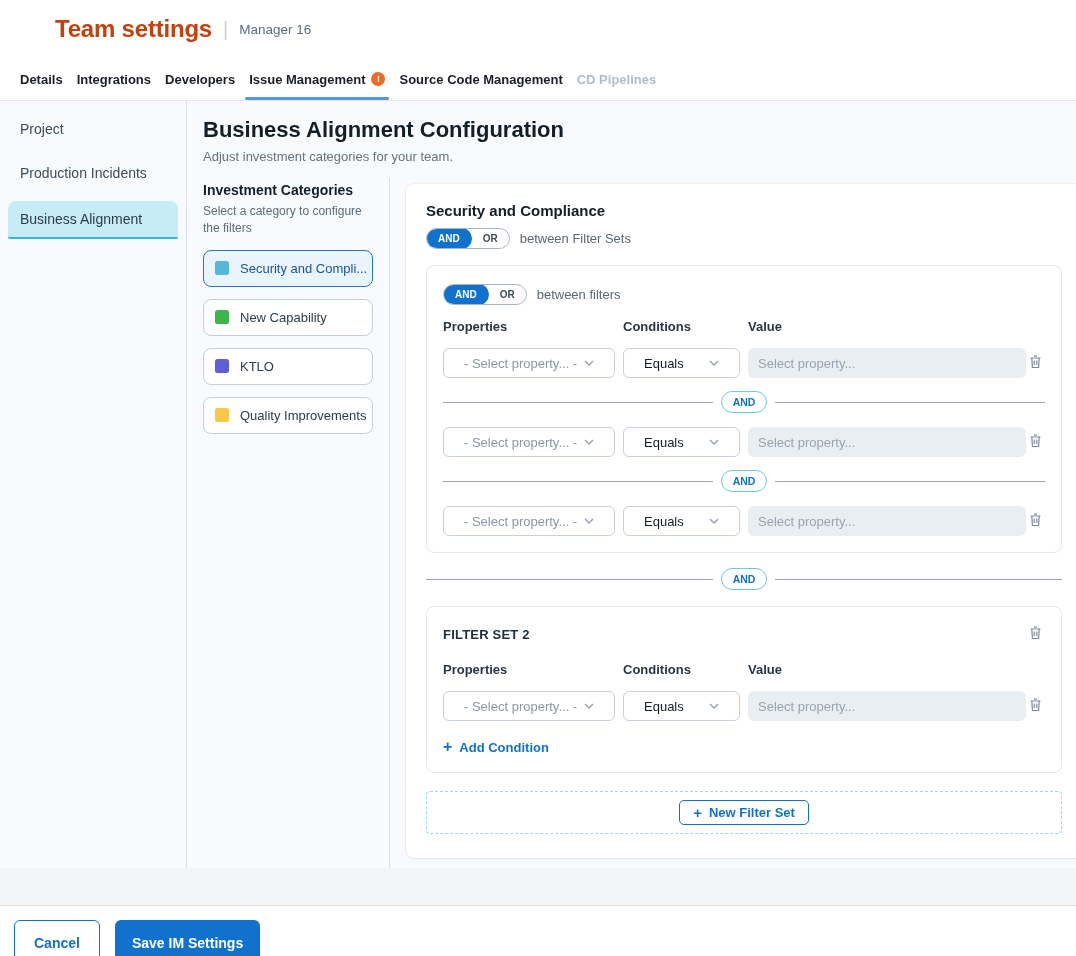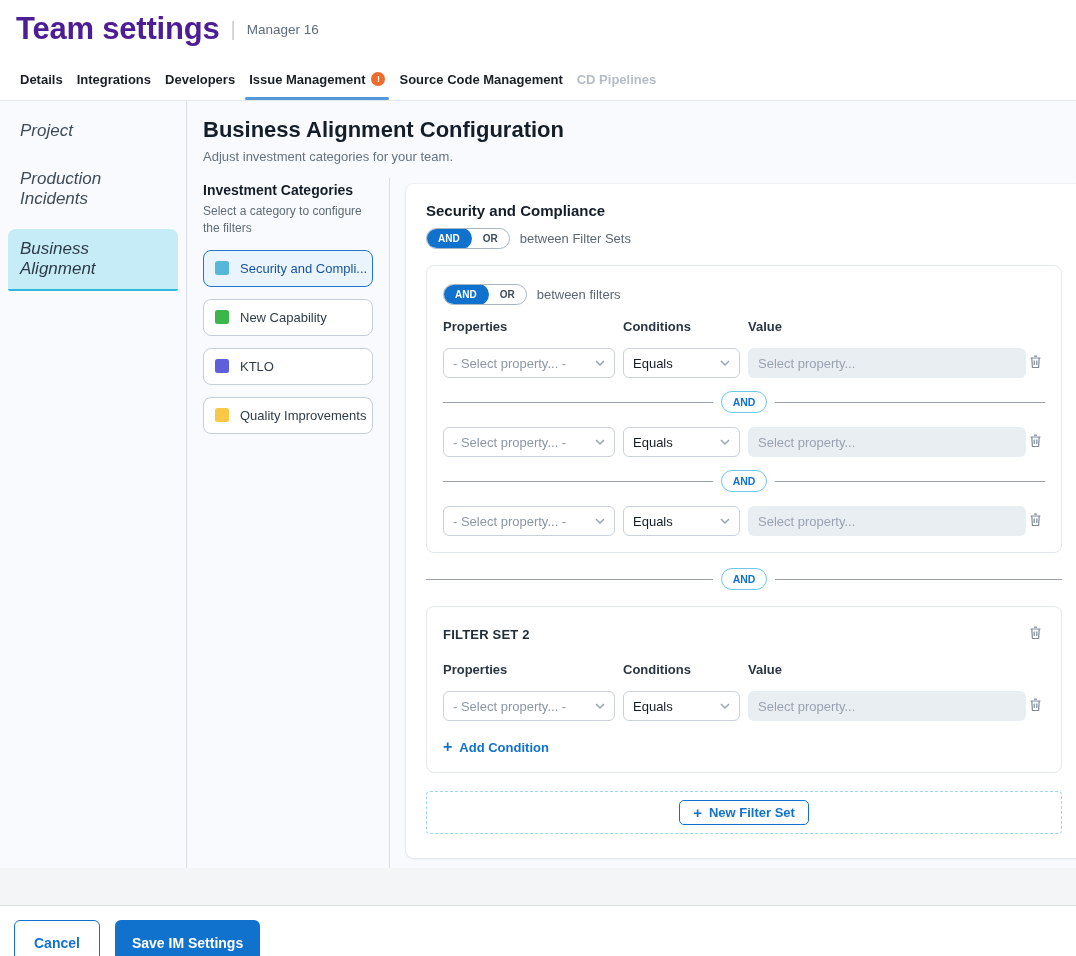--- a/index.html
+++ b/index.html
@@ -14,21 +14,21 @@
   }
 
   
   .app-header {
     height: 58px;
     display: flex;
     align-items: center;
     padding: 0 16px;
     background: #fff;
   }
-  .app-title { font-size: 31px; font-weight: 700; color: #4c1d95; letter-spacing: -.2px; }
+  .app-title { font-size: 24px; font-weight: 700; color: #c2410c; letter-spacing: -.2px; margin-left: 39px; }
   .title-divider { color: #c9ced6; font-size: 20px; margin: 0 11px; font-weight: 300; }
   .app-subtitle { font-size: 13.5px; color: #5e6c7b; }
 
   
   .tabbar {
     height: 43px;
     border-bottom: 1px solid #e4e7eb;
     display: flex;
     align-items: center;
     gap: 14px;
@@ -48,21 +48,21 @@
   .tab-badge {
     width: 14px; height: 14px; border-radius: 50%;
     background: #f06a2a; color: #fff; font-size: 9px; font-weight: 700;
     display: inline-flex; align-items: center; justify-content: center;
   }
 
   
   .body-wrap { display: flex; background: #f8fafd; min-height: 762px; align-items: stretch; }
 
   .sidebar { width: 187px; border-right: 1px solid #d9dfe7; padding-top: 6px; flex-shrink: 0; }
-  .side-item { font-size: 17px; color: #3e4b59; padding: 14px 20px; cursor: pointer; font-style: italic; }
+  .side-item { font-size: 14px; color: #3e4b59; padding: 14px 20px; cursor: pointer; }
   .side-item.active {
     margin: 6px 8px 0 8px;
     padding: 10px 12px;
     background: #c6ecf7;
     border-radius: 8px 8px 2px 2px;
     border-bottom: 2px solid #30b9df;
     color: #2e3b47;
   }
 
   .main { flex: 1; padding: 16px 24px 0 16px; }
@@ -111,21 +111,21 @@
 
   .col-headers { display: flex; margin-top: 14px; font-size: 13px; font-weight: 700; color: #2a3642; }
   .col-headers .c1 { width: 180px; }
   .col-headers .c2 { width: 125px; }
   .col-headers .c3 { flex: 1; }
 
   .filter-row { display: flex; align-items: center; margin-top: 14px; }
   .select {
     display: flex; align-items: center; justify-content: space-between;
     border: 1px solid #c9d1db; border-radius: 6px; background: #fff;
-    height: 30px; padding: 0 9px; font-size: 13px; cursor: pointer;
+    height: 30px; padding: 0 20px; font-size: 13px; cursor: pointer;
   }
   .select.properties { width: 172px; margin-right: 8px; color: #8c97a6; }
   .select.conditions { width: 117px; margin-right: 8px; color: #141c26; }
   .select .chev { display: inline-flex; color: #9aa5b3; margin-left: 6px; }
   .value-input {
     width: 278px; height: 30px; background: #e9eef3; border: none; border-radius: 6px;
     padding: 0 10px; font-size: 13px; font-family: inherit; color: #4a5666;
   }
   .value-input::placeholder { color: #99a3b1; }
   .trash-btn { margin-left: auto; background: none; border: none; cursor: pointer; padding: 2px; display: inline-flex; }

